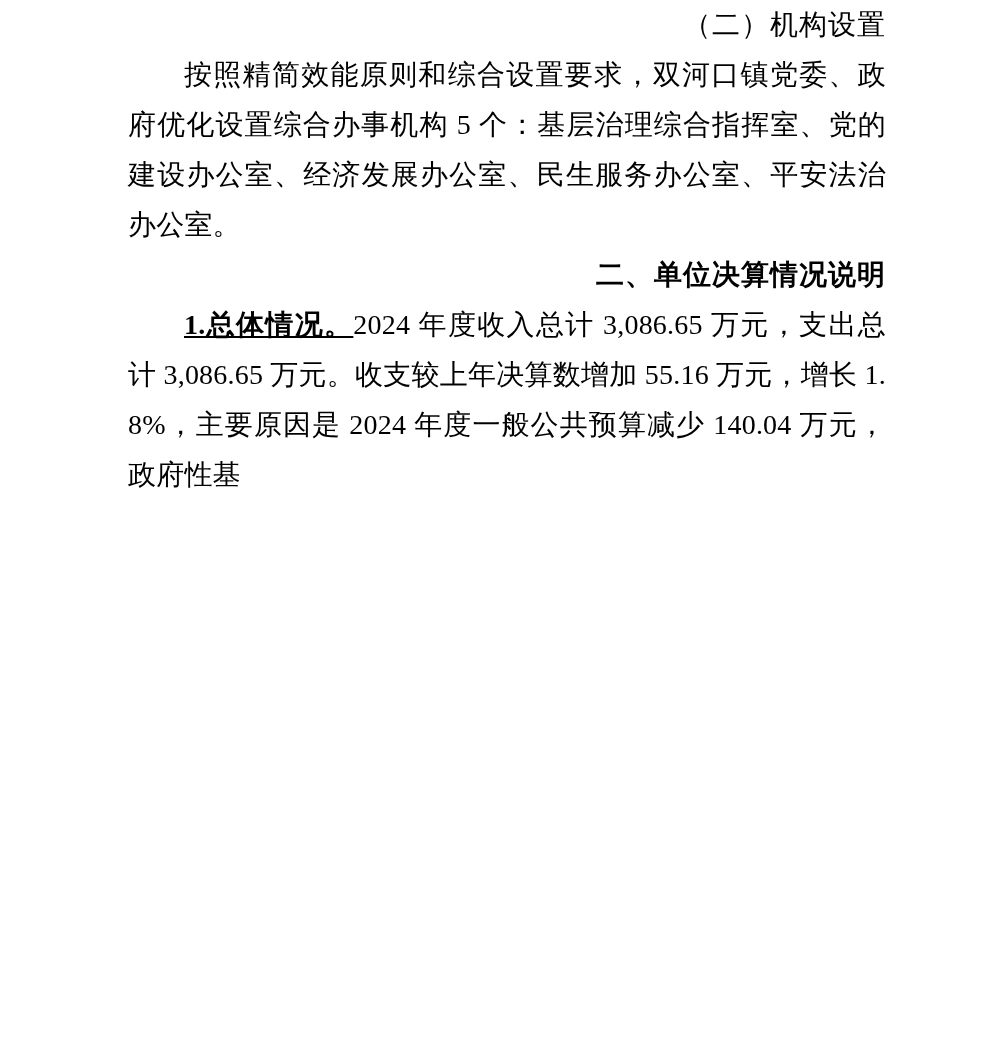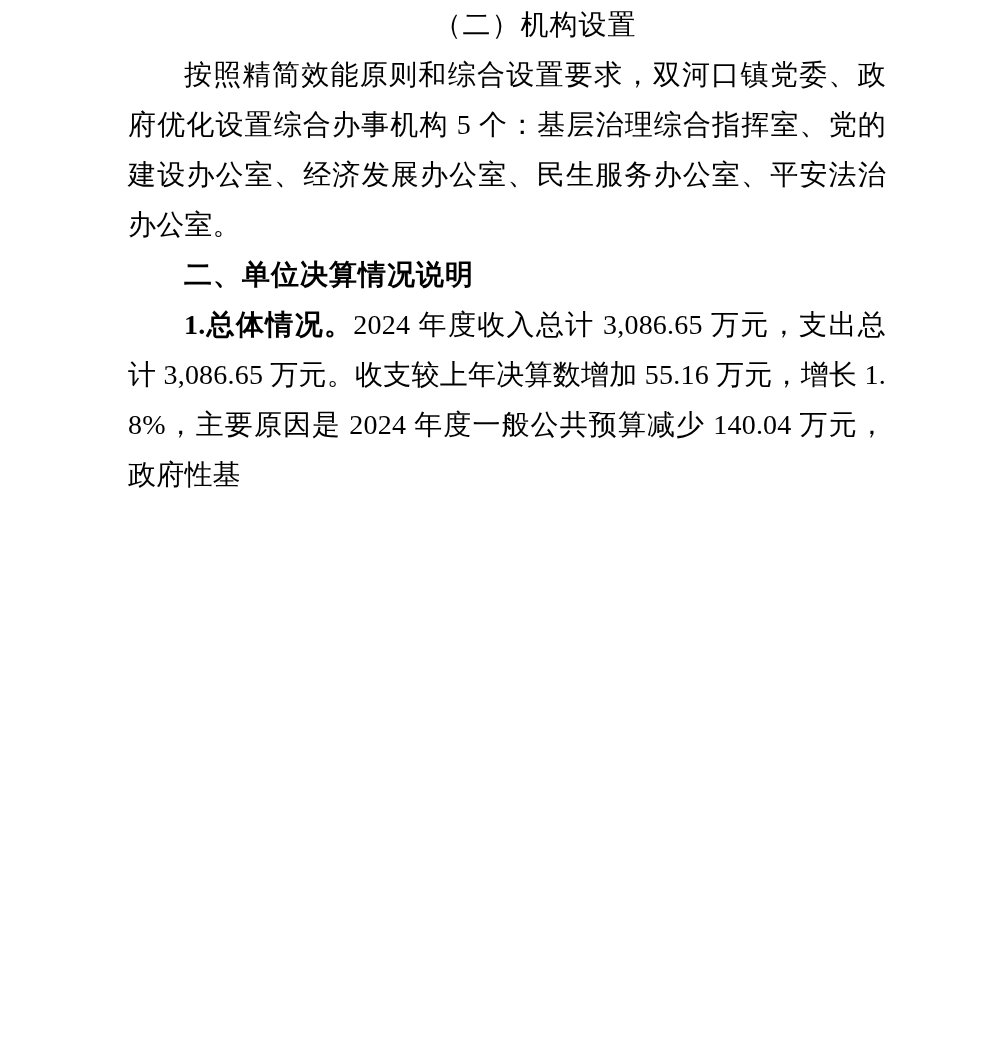--- a/index.html
+++ b/index.html
@@ -26,32 +26,33 @@
     font-size: 28px;
     line-height: 50px;
     text-indent: 56px;
     text-align: justify;
     text-justify: inter-ideograph;
     letter-spacing: 0.2px;
     word-break: break-all;
   }
   
   .page p.kai-heading {
-    text-align: center;
+    text-align: right;
     letter-spacing: 1px;
   }
   
   .page p.hei-heading {
     font-family: Liberation Sans, sans-serif;
     font-weight: 700;
-    text-align: left;
+    text-align: right;
     letter-spacing: 1px;
   }
   .lead-bold {
     font-weight: 700;
+    text-decoration: underline;
   }
 </style>
 </head>
 <body>
 
 <div class="page">
 
   <p class="kai-heading">（二）机构设置</p>
 
 

